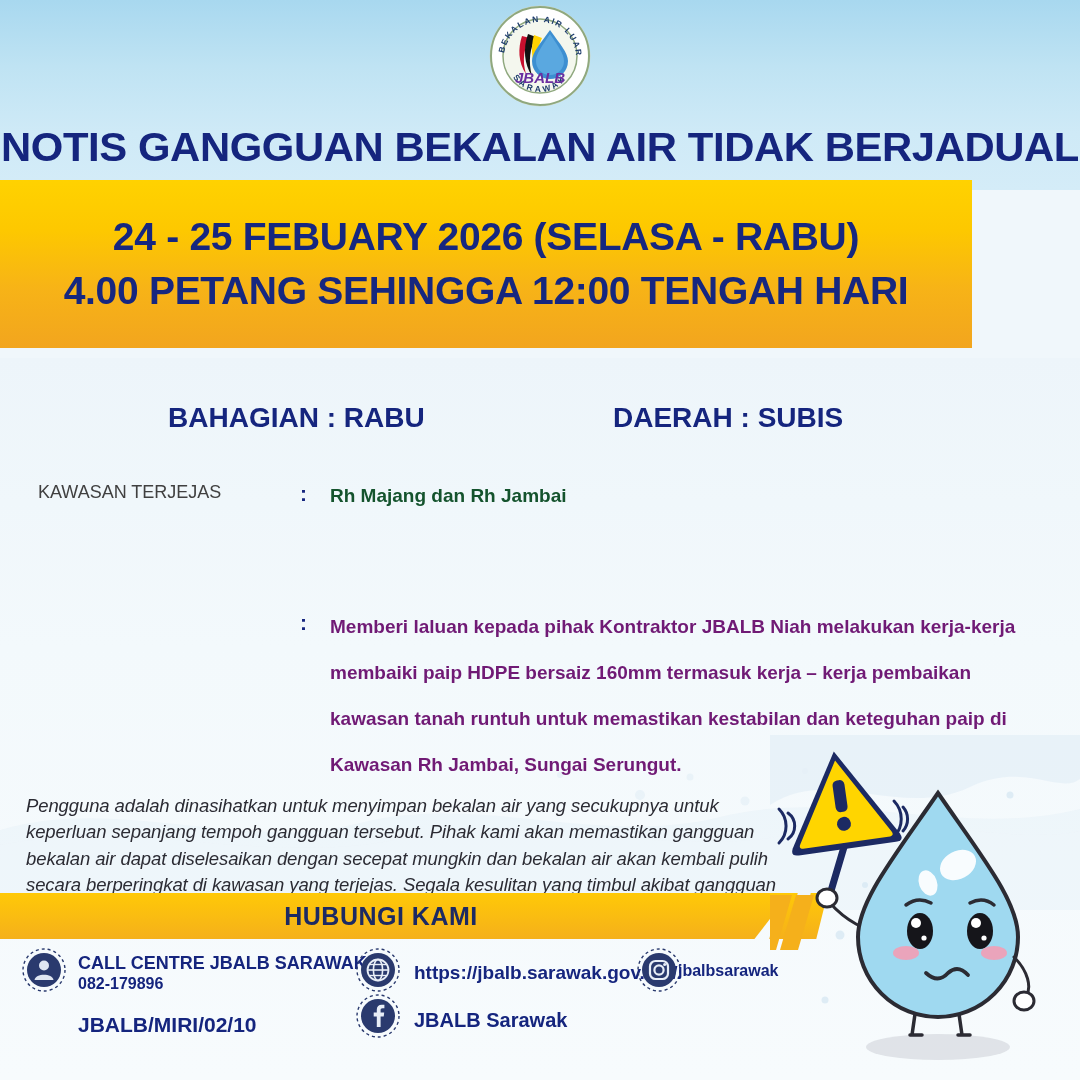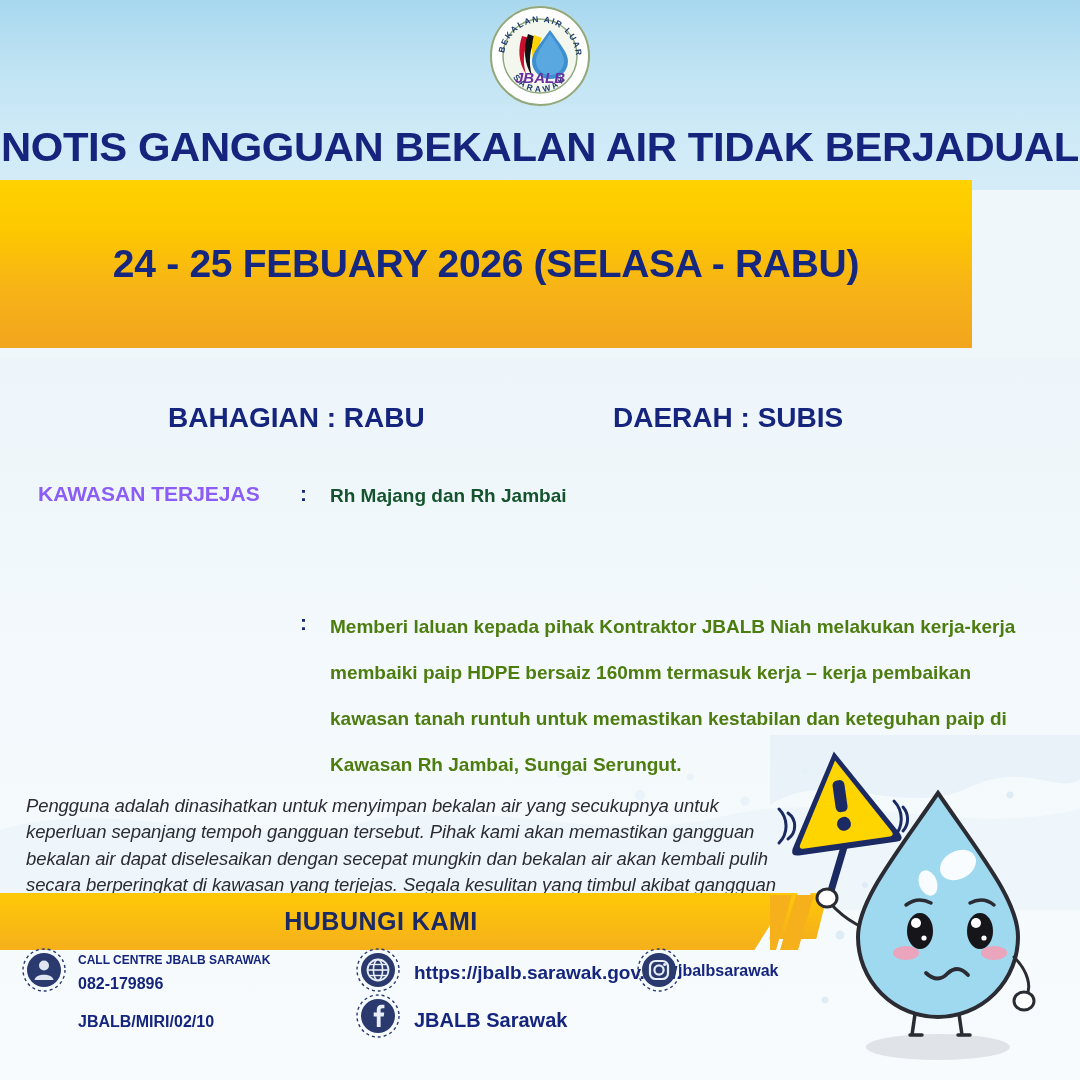--- a/index.html
+++ b/index.html
@@ -67,55 +67,55 @@
 
   .region-row {
     position:absolute; left:0; top:402px; width:1080px;
     color:#15257e; font-weight:bold; font-size:28px;
     white-space:nowrap;
   }
   .region-bahagian { position:absolute; left:168px; top:0; }
   .region-daerah   { position:absolute; left:570px; top:0;margin-left:43px; }
   .field-label {
     position:absolute;
-    font-weight:bold; font-size:21px; color:#8b5cf6;
+    font-weight:normal; font-size:18px; color:#404040;
     white-space:nowrap;
   }
   .field-colon {
     position:absolute;
     font-weight:bold; font-size:21px; color:#15257e;
   }
   .field-value {
     position:absolute;
     font-weight:bold; font-size:19px; color:#14532d;
   }
 
   #kawasan-label { left:38px; top:482px; }
   #kawasan-colon { left:300px; top:482px; }
   #kawasan-value { left:330px; top:485px; }
 
   #huraian-label { left:38px; top:611px; }
   #huraian-colon { left:300px; top:611px; }
   #huraian-value {
     position:absolute; left:330px; top:604px; width:720px;
-    font-weight:bold; font-size:19px; color:#4d7c0f;
+    font-weight:bold; font-size:19px; color:#701a75;
     line-height:2.42;
   }
 
   
   .advisory {
     position:absolute; left:26px; top:793px; width:752px;
     font-size:18.5px; font-style:italic; color:#2b2b33;
     line-height:1.42; letter-spacing:-0.1px;
     font-family:"Liberation Sans", sans-serif;
   }
 
   
   .contact-banner {
-    position:absolute; left:0; top:893px; width:790px; height:57px;
+    position:absolute; left:0; top:893px; width:790px; height:46px;
     background:linear-gradient(180deg,#ffc907 0%, #f5b01b 100%);
     clip-path:polygon(0 0, 100% 0, 95.5% 100%, 0 100%);
     display:flex; align-items:center; justify-content:center;
   }
   .contact-banner-text {
     color:#1c2a63; font-weight:bold; font-size:25px; letter-spacing:0.5px;
     transform:translateX(-14px);
   }
   .slash {
     position:absolute; top:893px; height:46px; width:17px;
@@ -127,33 +127,33 @@
 
   
   .cicon {
     position:absolute; width:44px; height:44px;
   }
   .ctext {
     position:absolute; color:#15257e; font-weight:bold; white-space:nowrap;
   }
 
   #icon-callcentre { left:22px; top:948px; }
-  #text-callcentre-1 { left:78px; top:953px; font-size:12px; }
+  #text-callcentre-1 { left:78px; top:953px; font-size:18px; }
   #text-callcentre-2 { left:78px; top:975px; font-size:16px; }
 
   #icon-web  { left:356px; top:948px; }
   #text-web  { left:414px; top:962px; font-size:19px; }
 
   #icon-ig   { left:637px; top:948px; }
   #text-ig   { left:678px; top:962px; font-size:16px; }
 
   #icon-fb   { left:356px; top:994px; }
   #text-fb   { left:414px; top:1009px; font-size:20px; }
 
-  #ref-number { left:78px; top:1013px; font-size:16px; }
+  #ref-number { left:78px; top:1013px; font-size:21px; }
 
   
   .mascot { position:absolute; left:770px; top:735px; width:310px; height:345px; }
 </style>
 </head>
 <body>
 
 <div class="poster">
 
   <div class="header">
@@ -181,20 +181,21 @@
         <path d="M62 30 C70 42 76 50 76 57 A14 14 0 0 1 48 57 C48 50 54 42 62 30 Z" fill="#5aa8e0"></path>
         <text x="52" y="79" text-anchor="middle" font-size="15" font-weight="bold" font-style="italic" fill="#6b2fa0" font-family="Liberation Sans, sans-serif">JBALB</text>
       </svg>
     </div>
 
     <div class="main-title">NOTIS GANGGUAN BEKALAN AIR TIDAK BERJADUAL</div>
   </div>
 
   <div class="date-banner">
     <div class="date-line">24 - 25 FEBUARY 2026 (SELASA - RABU)</div>
+    <div class="date-line">4.00 PETANG SEHINGGA 12:00 TENGAH HARI</div>
   </div>
 
   <div class="body-area"></div>
 
   <svg class="splash" viewBox="0 0 1080 175">
     <path d="M0,95 C120,60 240,118 360,88 C480,58 600,112 720,82 C840,52 960,104 1080,74 L1080,175 L0,175 Z" fill="#dbeaf4" opacity="0.5"></path>
     <path d="M0,110 C140,82 260,132 400,104 C540,76 660,126 800,98 C920,74 1000,112 1080,96 L1080,175 L0,175 Z" fill="#e8f2f8" opacity="0.6"></path>
     <g fill="#cfe2ef" opacity="0.55">
       <circle cx="640" cy="60" r="5"></circle>
         <circle cx="690" cy="42" r="3.5"></circle>

